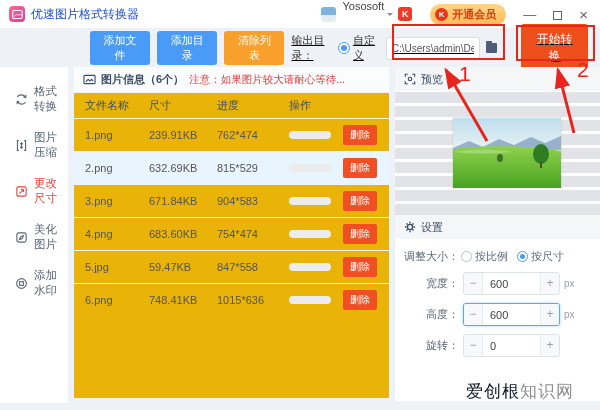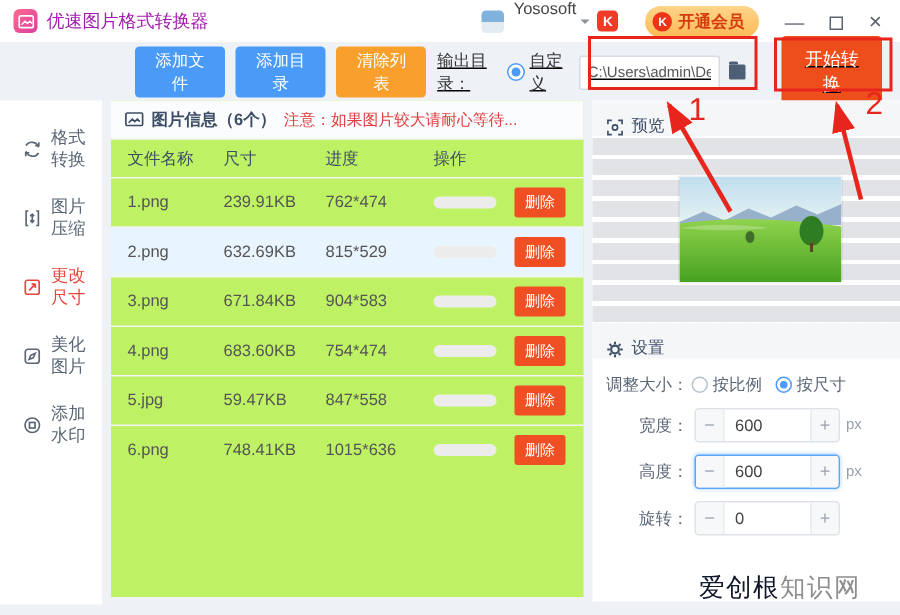--- a/index.html
+++ b/index.html
@@ -6,21 +6,21 @@
   html,body { width:600px; height:410px; overflow:hidden; }
   body { font-family:"Liberation Sans", sans-serif; }
   .app { position:relative; width:600px; height:410px; background:#eef1f6; overflow:hidden; }
 
   
   .titlebar { height:29px; background:#fff; border-bottom:1px solid #eef0f4;
               display:flex; align-items:center; justify-content:space-between; padding:0 12px 0 9px; }
   .title-left { display:flex; align-items:center; gap:6px; }
   .app-icon { width:16px; height:16px; border-radius:4px; background:linear-gradient(135deg,#fa6d8d,#e03aa0);
               display:flex; align-items:center; justify-content:center; flex:0 0 auto; }
-  .app-title { font-size:12px; color:#a21caf; }
+  .app-title { font-size:12px; color:#1d4ed8; }
   .title-right { display:flex; align-items:center; }
   .avatar { width:15px; height:15px; border-radius:3px;
             background:linear-gradient(180deg,#7fb2dd 0 8px,#e3ecf1 8px); }
   .account-name { font-size:11px; color:#444; margin:0 3px 16px 6px; }
   .chevron { width:0; height:0; border:3.5px solid transparent; border-top-color:#8a8f98; margin-top:3px; }
   .vip-badge { width:14px; height:14px; border-radius:3px; background:#f03b26; color:#fff;
                font-size:9px; font-weight:bold; display:flex; align-items:center; justify-content:center; margin-left:5px; }
   .vip-pill { display:flex; align-items:center; gap:4px; background:linear-gradient(180deg,#ffd489,#ffba55);
               border-radius:11px; padding:3px 10px 3px 5px; margin-left:18px; cursor:pointer; }
   .pill-icon { width:13px; height:13px; border-radius:50%; background:#ee3418; color:#fff; font-size:8px;
@@ -51,37 +51,37 @@
                border:none; margin-left:24px; cursor:pointer; }
 
   
   .main { display:flex; height:342px; padding-bottom:11px; }
   .sidebar { width:68px; background:#fff; padding-top:9px; flex:0 0 auto; margin-bottom:-5px; }
   .side-item { display:flex; align-items:center; gap:6px; padding:8px 0 8px 15px;
                font-size:11.5px; color:#5a6675; cursor:pointer; }
   .side-item.active { color:#e8463c; }
   .side-item svg { flex:0 0 auto; }
 
-  .table-panel { flex:1 1 auto; background:#bef264; margin-left:6px; display:flex; flex-direction:column; }
+  .table-panel { flex:1 1 auto; background:#eab308; margin-left:6px; display:flex; flex-direction:column; }
   .panel-header { height:26px; display:flex; align-items:center; gap:5px; padding:0 9px;
                   background:#fbfcfd; border-bottom:1px solid #f0f2f5; }
   .ph-title { font-size:11px; color:#3d4d66; font-weight:bold; white-space:nowrap; }
   .ph-notice { font-size:10.5px; color:#e03e3e; white-space:nowrap; }
   .thead, .trow { display:grid; grid-template-columns:64px 68px 72px 54px 1fr;
                   align-items:center; padding-left:11px; }
   .thead { height:25px; font-size:11px; color:#3d4d66; font-weight:normal; }
   .trow { height:33px; font-size:11px; color:#555; border-top:1px solid #f3f4f6; }
   .trow.selected { background:#e9f5fe; }
   .progress { width:42px; height:8px; background:#ececec; border-radius:4px; }
   .del-btn { background:#f04f23; color:#fff; font-size:10px; padding:3px 7px; border-radius:2px;
              border:none; justify-self:start; cursor:pointer; }
 
   .right-panel { width:205px; background:#fff; margin-left:6px; flex:0 0 auto;
                  display:flex; flex-direction:column; margin-bottom:-3px; }
-  .subheader { height:24px; background:#f5f6f8; display:flex; align-items:flex-end; gap:5px;
+  .subheader { height:24px; background:#f5f6f8; display:flex; align-items:center; gap:5px;
                padding-left:9px; font-size:11px; color:#3d4d66; flex:0 0 auto; }
   .checker { height:124px; position:relative; flex:0 0 auto; background-color:#fff;
     background-image:
       repeating-linear-gradient(0deg,#e2e3e6 0 11px,#fff 11px 14px),
       repeating-linear-gradient(90deg,rgba(255,255,255,0) 0 11px,#fff 11px 14px); }
   .photo { position:absolute; left:58px; top:27px; width:108px; height:70px;
            box-shadow:0 0 0 1px rgba(0,0,0,.06); }
   .settings-box { padding:10px 10px 0 0; display:flex; flex-direction:column; gap:8px; }
   .set-row { display:flex; align-items:center; }
   .set-label { width:64px; text-align:right; font-size:11px; color:#5a6675; flex:0 0 auto; }

